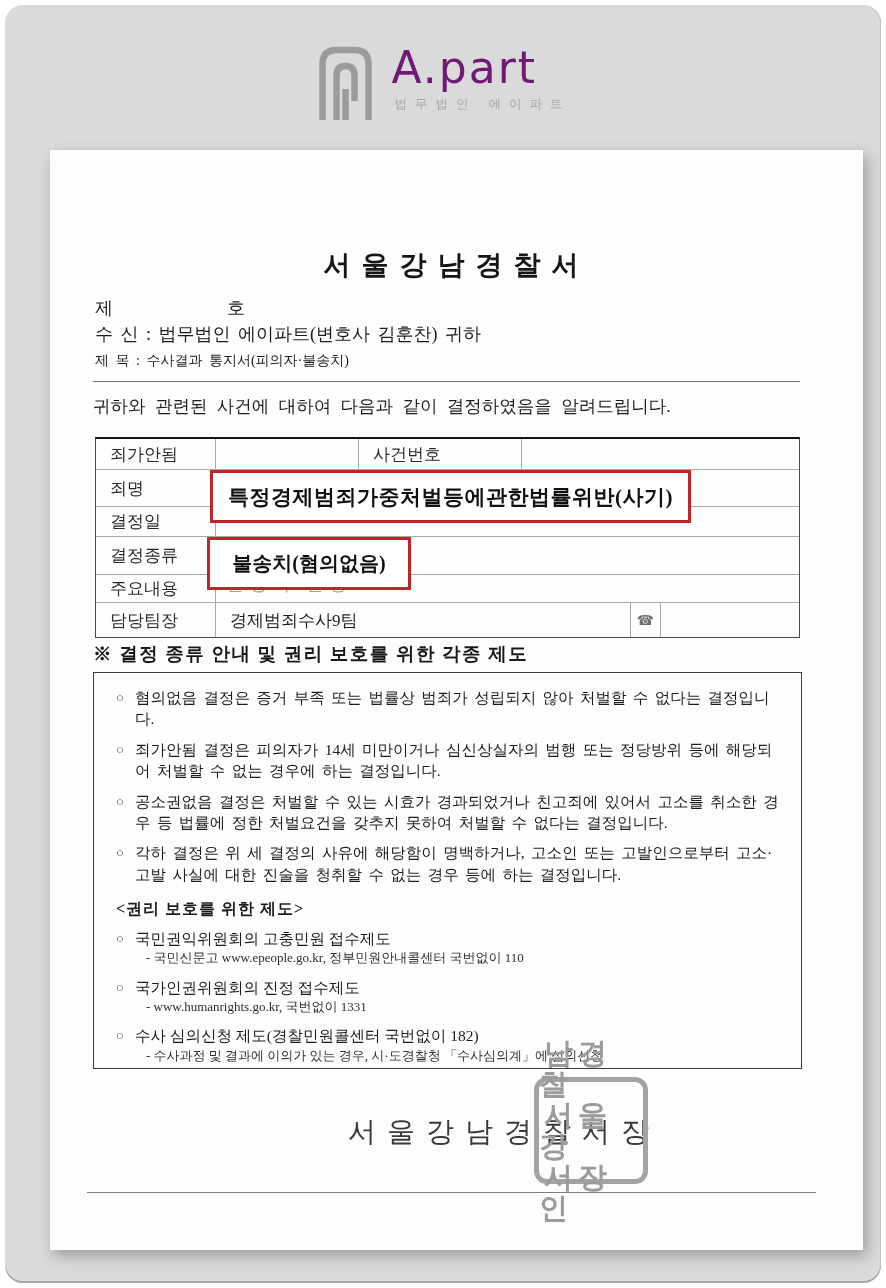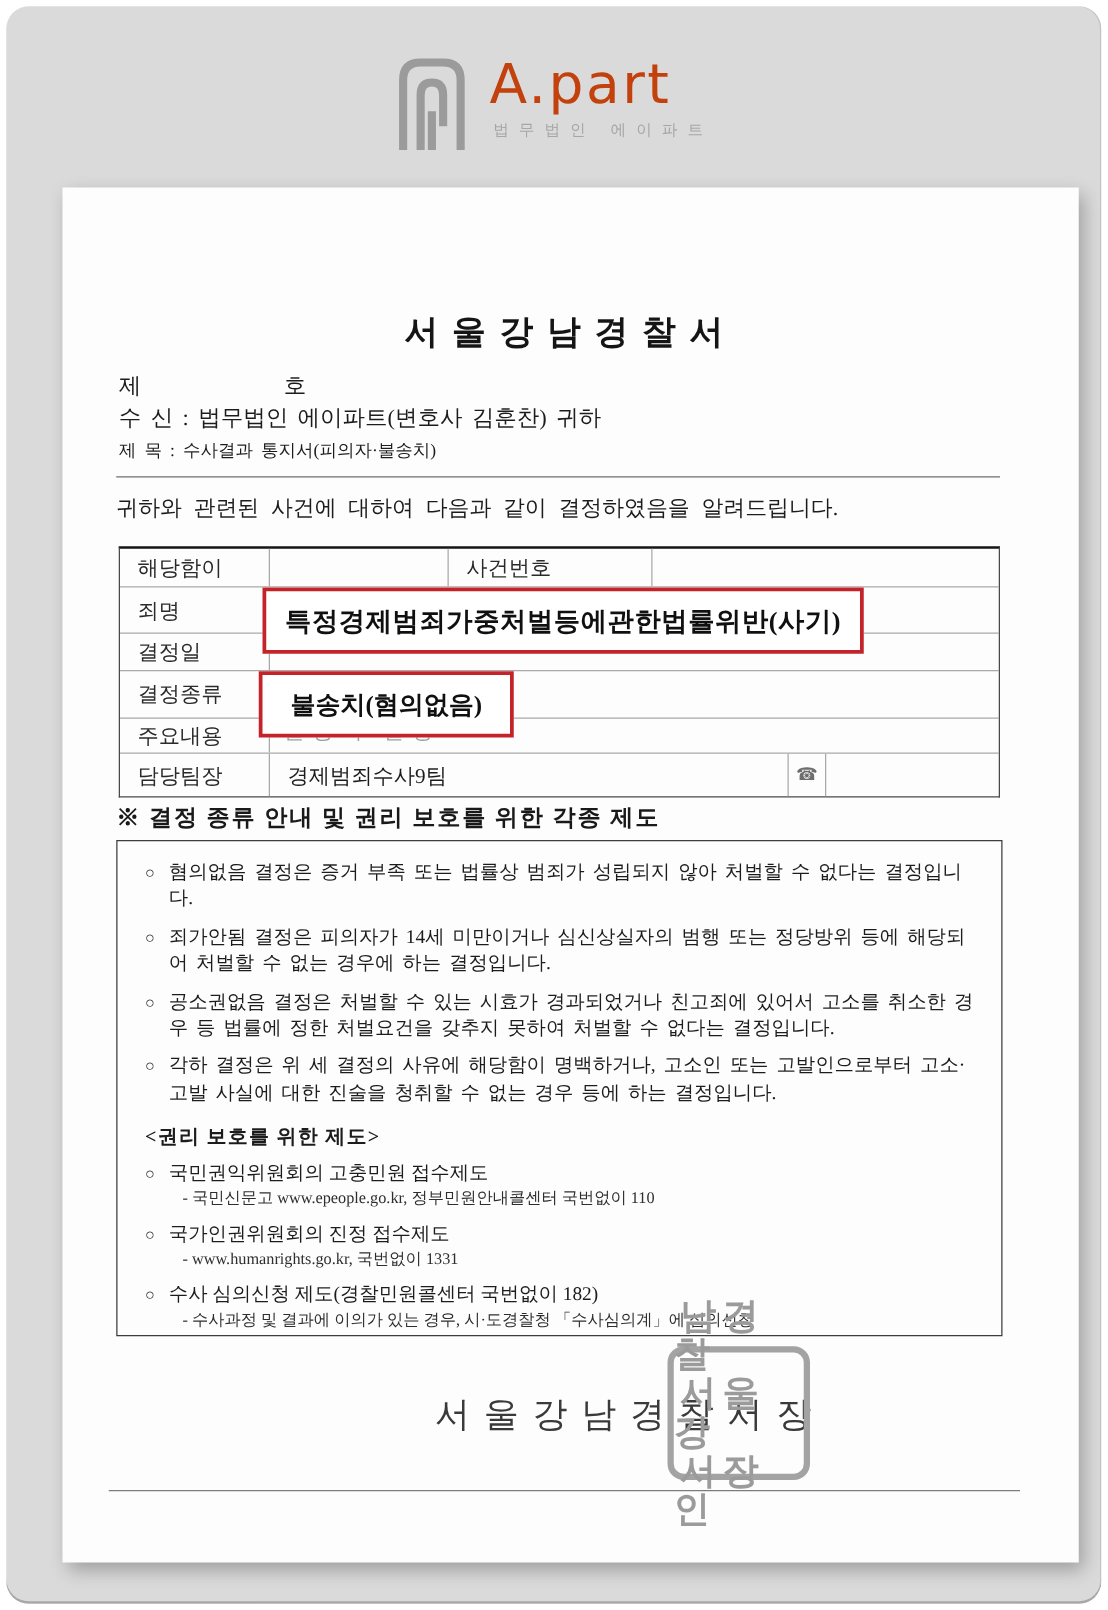--- a/index.html
+++ b/index.html
@@ -8,21 +8,21 @@
     position:absolute; left:5px; top:5px; width:876px; height:1278px;
     background:#dadada; border-radius:18px; overflow:hidden;
     box-shadow: inset 0 -2px 0 #a8a8a8, inset -1px 0 0 #c2c2c2;
   }
   
   .logo-wrap { position:absolute; top:40px; left:50%; transform:translateX(-50%);
     display:flex; align-items:flex-start; gap:16px; }
   .logo-mark { width:60px; height:76px; }
   .logo-texts { display:flex; flex-direction:column; }
   .logo-brand { font-family:"DejaVu Sans", sans-serif; font-size:44px; line-height:1.05;
-    color:#c2410c; letter-spacing:2px; font-weight:500; }
+    color:#701a75; letter-spacing:2px; font-weight:500; }
   .logo-sub { font-family:"DejaVu Sans", sans-serif; font-size:12.5px; letter-spacing:8px;
     color:#a6a6a6; margin-top:5px; margin-left:3px; }
   
   .paper { position:absolute; left:45px; top:145px; width:813px; height:1100px;
     background:#fdfdfd; box-shadow:4px 6px 14px rgba(0,0,0,.28); }
   .doc-title { position:absolute; top:97px; left:0; width:100%; text-align:center;
     font-size:27px; font-weight:600; letter-spacing:11px; color:#151515; }
   .docno { position:absolute; top:146px; left:45px; font-size:18px; letter-spacing:2px; }
   .docno .ho { margin-left:112px; }
   .line-recv { position:absolute; top:172px; left:45px; font-size:18px; word-spacing:3px; }
@@ -103,21 +103,21 @@
     <div class="line-recv">수 신 : 법무법인 에이파트(변호사 김훈찬) 귀하</div>
     <div class="line-subj">제 목 : 수사결과 통지서(피의자·불송치)</div>
 
     <div class="hr1"></div>
 
     <div class="intro">귀하와 관련된 사건에 대하여 다음과 같이 결정하였음을 알려드립니다.</div>
 
     <div class="sum-table">
       <div class="trow r1">
         <div class="tcell lab">
-          <span>해당함이</span>
+          <span>죄가안됨</span>
           </div>
         <div class="tcell val w143"></div>
         <div class="tcell lab w163">
           <span>사건번호</span>
           </div>
         <div class="tcell val"></div>
       </div>
       <div class="trow r2">
         <div class="tcell lab">
           <span>죄명</span>

